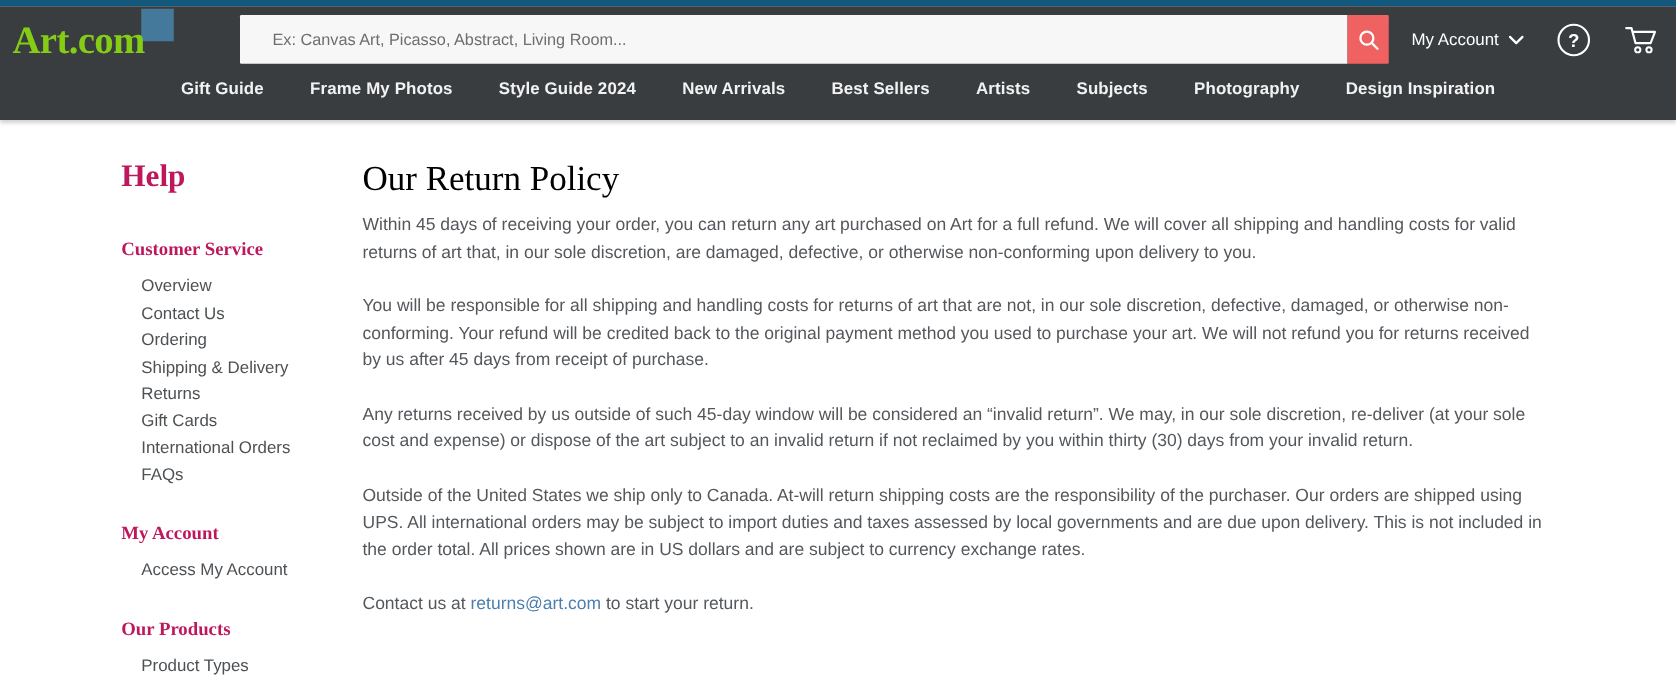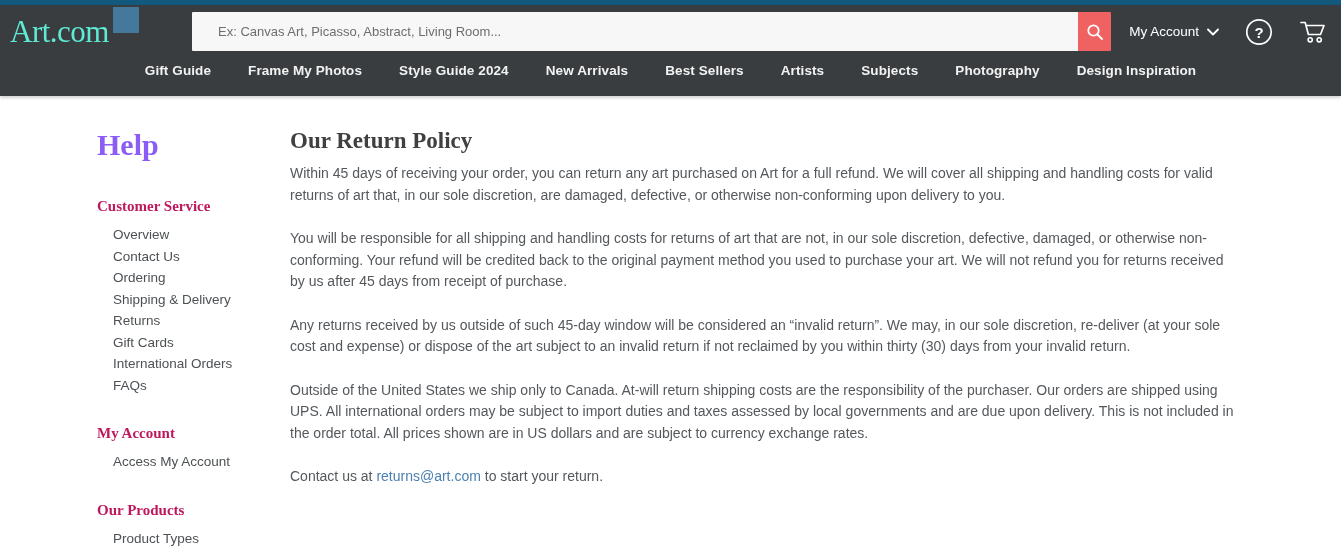--- a/index.html
+++ b/index.html
@@ -37,23 +37,23 @@
     position: absolute;
     left: 103px;
     top: -7px;
     width: 26px;
     height: 26px;
     background: #44799c;
   }
   .logo-text {
     position: relative;
     font-family: "Liberation Serif", serif;
-    font-weight: normal;
+    font-weight: bold;
     font-size: 31px;
-    color: #5eead4;
+    color: #84cc16;
     letter-spacing: -0.5px;
   }
   .search-form {
     flex: 1;
     max-width: 946px;
     display: flex;
     height: 39px;
   }
   .search-input {
     flex: 1;
@@ -128,22 +128,22 @@
     display: flex;
     padding: 32px 0 0 97px;
   }
   .sidebar {
     width: 193px;
     flex-shrink: 0;
   }
   .sidebar-title {
     font-family: "Liberation Serif", serif;
     font-weight: bold;
-    font-size: 30px;
-    color: #8b5cf6;
+    font-size: 25px;
+    color: #be185d;
     margin-bottom: 36px;
   }
   .sidebar-section { margin-bottom: 29px; }
   .sidebar-heading {
     font-family: "Liberation Serif", serif;
     font-weight: bold;
     font-size: 15px;
     color: #be185d;
     margin-bottom: 9px;
   }
@@ -158,23 +158,23 @@
     margin-left: 16px;
   }
 
   .main-col {
     flex: 1;
     max-width: 948px;
     padding-left: 0;
   }
   .page-title {
     font-family: "Liberation Serif", serif;
-    font-weight: bold;
-    font-size: 23px;
-    color: #404040;
+    font-weight: normal;
+    font-size: 28px;
+    color: #000000;
     margin-bottom: 9px;
   }
   .policy-paragraph {
     font-size: 14px;
     line-height: 21.5px;
     color: #54585c;
     margin-bottom: 22px;
   }
   .contact-line {
     font-size: 14px;

